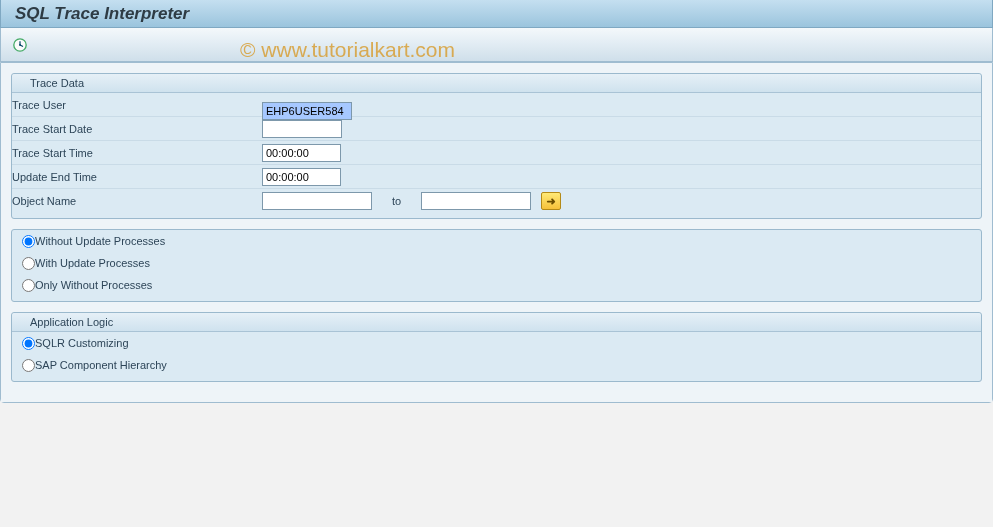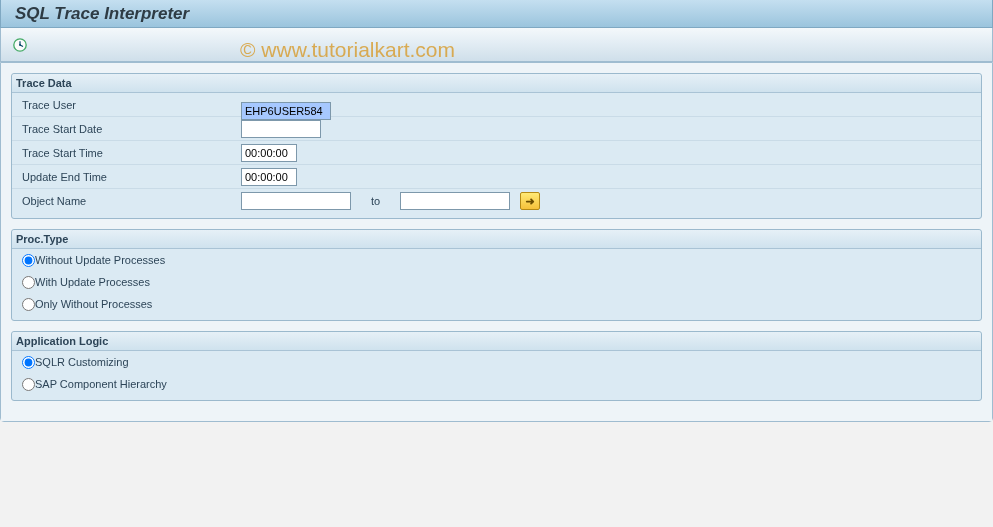--- a/index.html
+++ b/index.html
@@ -49,36 +49,34 @@
       background: #dbeaf3;
       border: 1px solid #9bb9cd;
       border-radius: 3px;
       margin-bottom: 10px;
       padding-bottom:5px;
     }
     .panel-title {
       background: linear-gradient(#e6f0f7, #cfe2ee);
       border-bottom: 1px solid #a9c3d5;
       border-radius: 3px 3px 0 0;
-      padding: 3px 4px;
+      padding: 3px 18px;
       font-size: 11px;
       color: #2d4558;
-      font-weight: bold;
     }
     .row{
       display:flex;
       align-items:center;
       border-bottom: 1px solid #c9dbe7;
       padding: 2px 0;
       height:24px;
     }
     .row:last-child{border-bottom:none;}
     .label{
-      width: 229px;
-      padding-left:10px;
+      width: 250px;
       color:#2d4558;
     }
     .ctrl{
       display:flex;
       align-items:center;
       gap:6px;
     }
     input.fld{
       font-size:11px;
       height:18px;
@@ -86,21 +84,21 @@
       background:#fff;
       padding:0 3px;
     }
     .fld-sel{
       background:#a6c8ff !important;
       border:1px solid #5d7fa6;
       margin-top:12px;
     }
     .w-user{width:90px;}
     .w-date{width:80px;}
-    .w-time{width:56px;}
+    .w-time{width:79px;}
     .w-obj{width:110px;}
     .to-label{ padding:0 14px; color:#2d4558;}
     .yellow-btn{
       width:20px; height:18px;
       background: linear-gradient(#ffe976, #f6c13a);
       border:1px solid #b48a17;
       border-radius:2px;
       display:flex; align-items:center; justify-content:center;
       cursor:pointer;
       font-size:11px; font-weight:bold; color:#6b4d00;
@@ -190,21 +188,20 @@
         <span class="to-label">to</span>
         <input class="fld w-obj" value="" style="">
         <div class="yellow-btn">
           <span>➜</span>
         </div>
       </div>
     </div>
   </div>
 
   <div class="panel">
-    <div class="panel-title">Proc.Type</div>
     <label class="radio-row">
       <input type="radio" name="proc" checked="" style="">
       <span>Without Update Processes</span>
     </label>
     <label class="radio-row">
       <input type="radio" name="proc" style="">
       <span>With Update Processes</span>
     </label>
     <label class="radio-row">
       <input type="radio" name="proc" style="">

